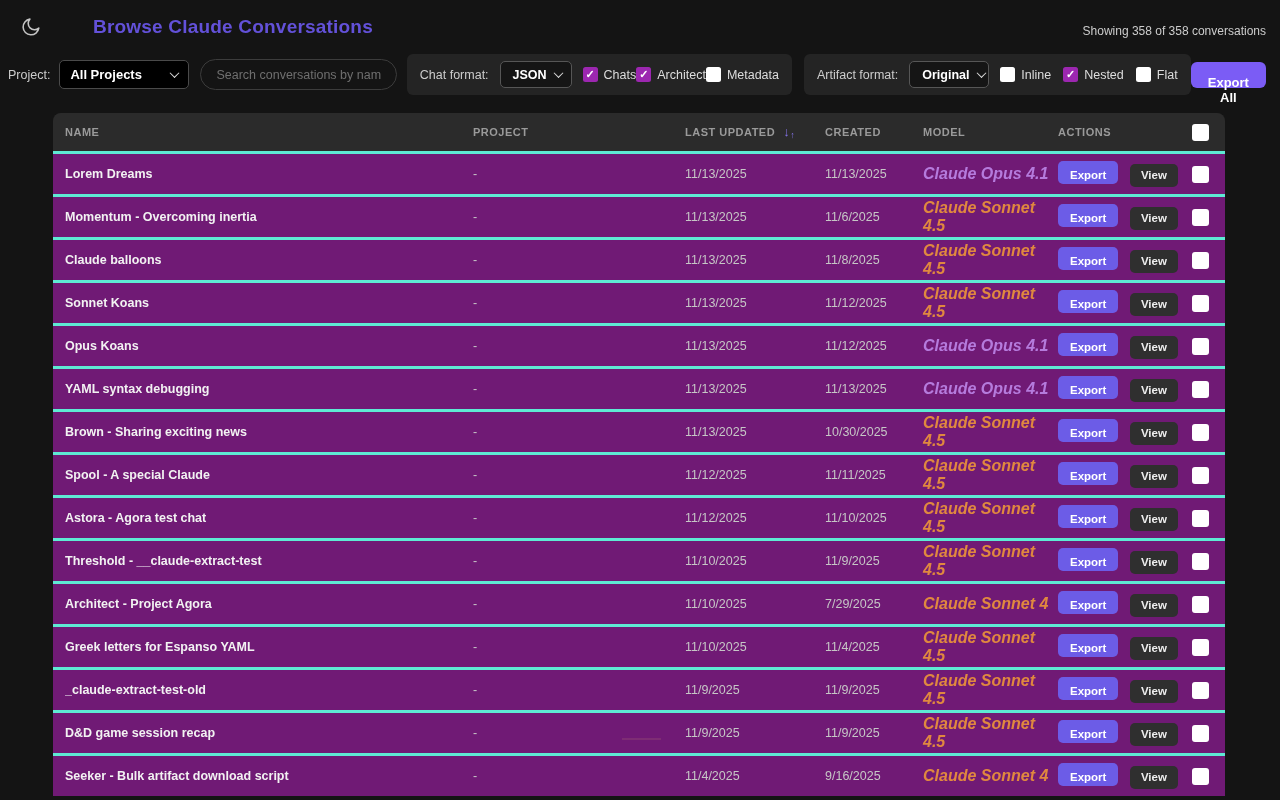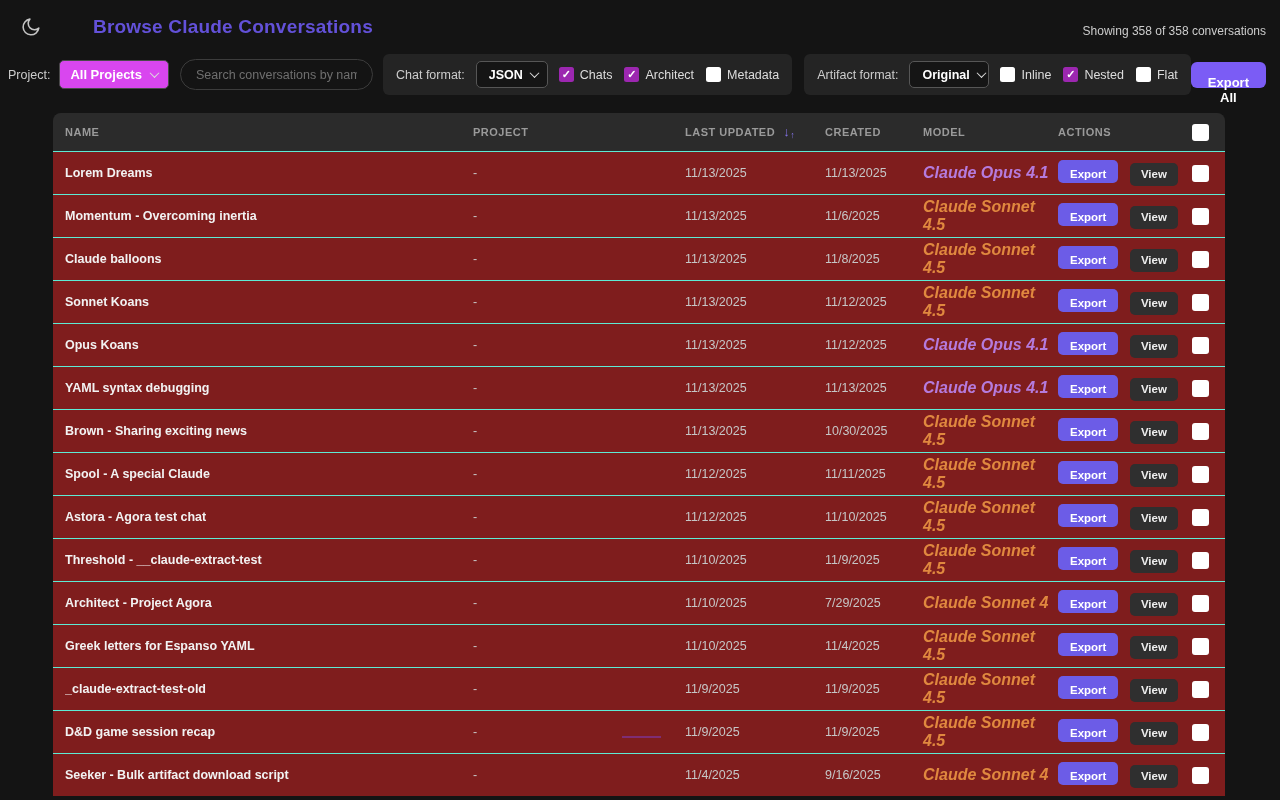--- a/index.html
+++ b/index.html
@@ -14,21 +14,21 @@
   .topbar { display: flex; align-items: center; padding: 16px 14px 0 20px; position: relative; gap: 29px; }
   .moon-btn { width: 22px; height: 22px; cursor: pointer; display: inline-flex; }
   .page-title { margin-left: 22px; font-size: 19px; font-weight: bold; color: #6351d9; letter-spacing: .2px; }
   .showing { position: absolute; right: 14px; top: 24px; font-size: 12px; color: #cccccc; font-weight: normal; }
 
   
   .filterbar { display: flex; align-items: center; margin: 16px 14px 0 8px; }
   .flabel { font-size: 12.5px; color: #cccccc; white-space: nowrap; }
   .fake-select {
     display: flex; align-items: center; justify-content: space-between;
-    background: #d946ef; border: 1px solid #4a4a4a; border-radius: 5px;
+    background: #000000; border: 1px solid #4a4a4a; border-radius: 5px;
     color: #ffffff; font-weight: bold; font-size: 13px;
     height: 29px; padding: 0 10px; cursor: pointer;
   }
   .sel-project { width: 181px; margin-left: 9px; }
   .chev { width: 7px; height: 7px; border-right: 1.6px solid #dddddd; border-bottom: 1.6px solid #dddddd;
           transform: rotate(45deg) translate(-1px,-1px); margin-left: 8px; flex: none; }
   .search-input {
     margin-left: 11px; width: 274px; height: 31px; border-radius: 16px;
     border: 1px solid #3c3c3c; background: transparent; color: #e8e8e8;
     font-family: "Liberation Sans", sans-serif; font-size: 12.5px; padding: 0 15px; outline: none;
@@ -60,21 +60,21 @@
   .trow {
     display: grid;
     grid-template-columns: 408px 212px 140px 98px 135px 134px 33px;
     align-items: center; padding-left: 12px;
   }
   .thead { background: #2b2b2b; height: 38px; }
   .thead .hcell { font-size: 11px; font-weight: bold; color: #9a9a9a; letter-spacing: .5px; }
   .sort { margin-left: 8px; color: #8473e8; font-weight: bold; }
   .sort .s-desc { font-size: 13px; }
   .sort .s-asc  { font-size: 9px; vertical-align: -2px; }
-  .row { height: 43px; border-top: 1px solid #5eead4; position: relative; background: #7f1d1d; }
+  .row { height: 43px; border-top: 3px solid #5eead4; position: relative; background: #701a75; }
   .cell-name { font-size: 12.5px; font-weight: bold; color: #f2f2f2; padding-right: 10px;
                overflow: hidden; white-space: nowrap; text-overflow: ellipsis; }
   .cell-dim { font-size: 12.5px; color: #c6c6c6; }
   .cell-model { font-size: 16px; font-weight: bold; font-style: italic; }
   .btn {
     border: none; cursor: pointer; border-radius: 5px; color: #ffffff;
     font-family: "Liberation Sans", sans-serif; font-size: 11.5px; font-weight: bold;
     height: 23px; padding: 8px 12px;
   }
   .btn-export { background: #6c5ce7; }
@@ -105,21 +105,21 @@
   </div>
 
   <input class="search-input" type="text" placeholder="Search conversations by name..." style="">
 
   <div class="fgroup">
     <span class="flabel">Chat format:</span>
     <div class="fake-select sel-small sel-chat">
       <span>JSON</span>
       <span class="chev"></span>
     </div>
-    <span style="display:flex;gap:12px;align-items:center">
+    <span style="display:flex;gap:0;align-items:center">
         <span class="chk">
     <span class="box checked"></span>
     <span class="txt">Chats</span>
   </span>
         <span class="chk">
     <span class="box checked"></span>
     <span class="txt">Architect</span>
   </span>
         <span class="chk">
     <span class="box"></span>

